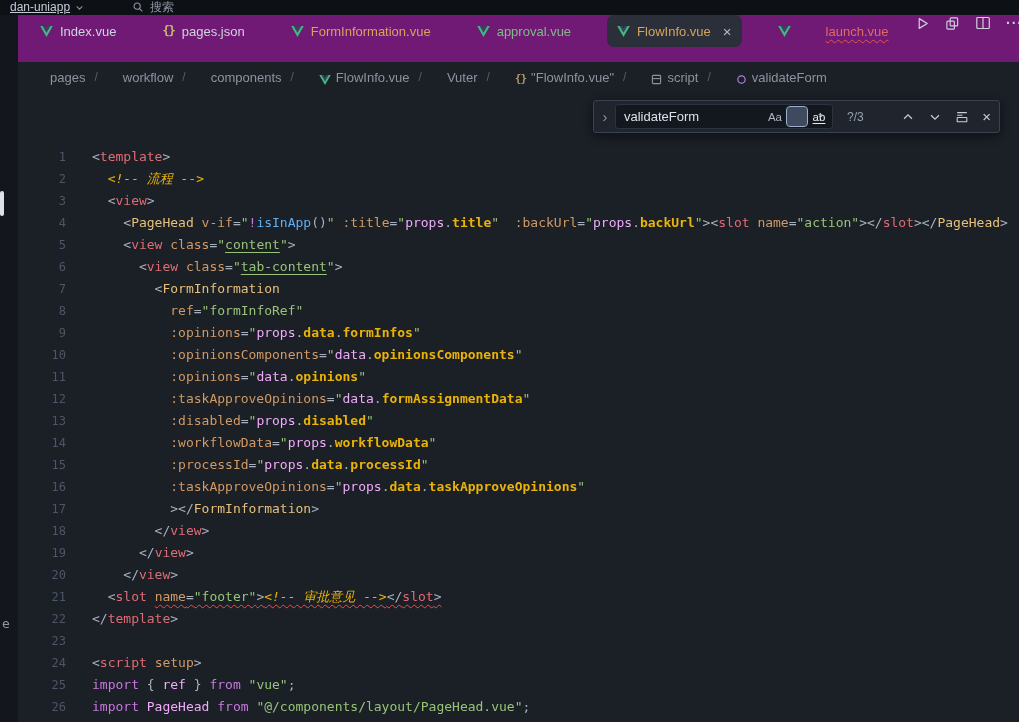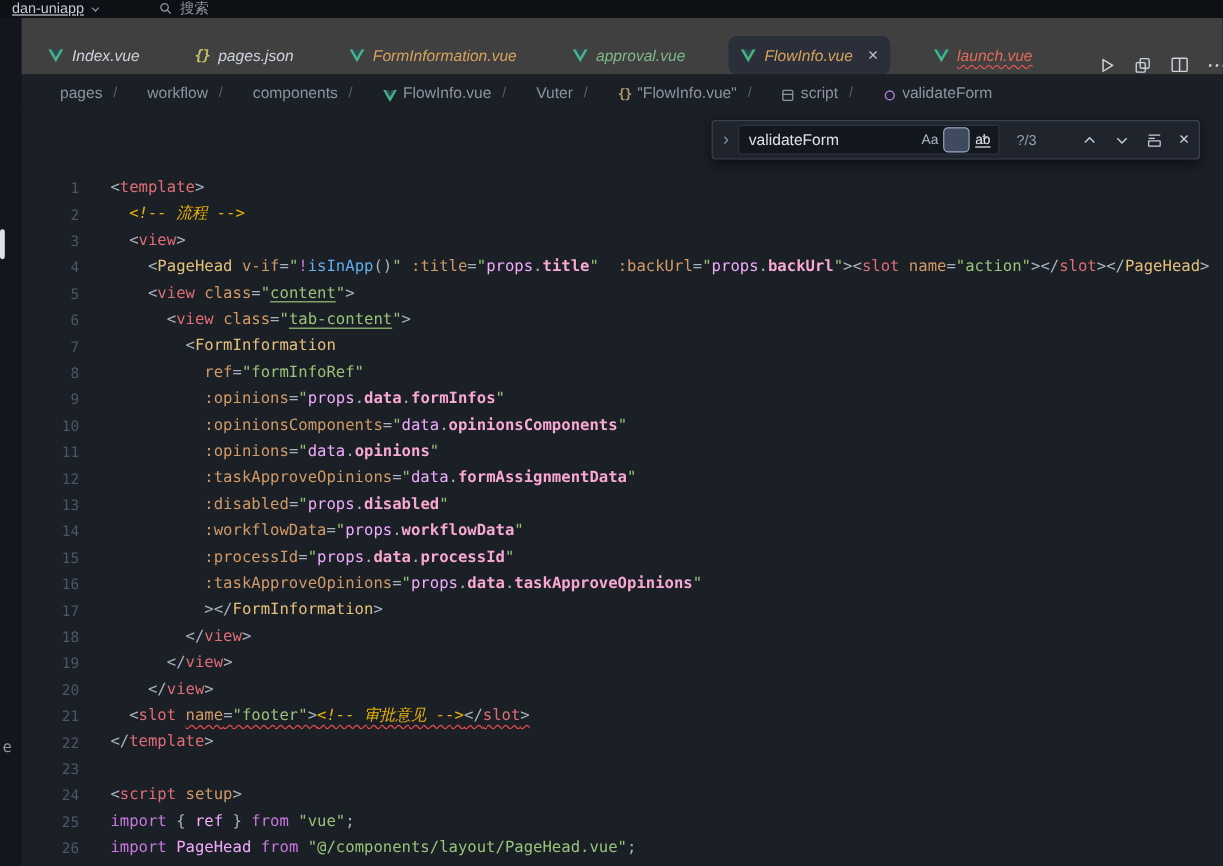--- a/index.html
+++ b/index.html
@@ -10,30 +10,30 @@
   }
 
   
   .titlebar { position:absolute; top:0; left:0; right:0; height:15px; background:#0d1015; overflow:hidden; z-index:10; }
   .tb-inner { display:flex; align-items:center; gap:6px; transform:translateY(-2px); height:18px; }
   .workspace { color:#c4cbd6; font-size:12px; margin-left:10px; display:flex; align-items:center; gap:5px;text-decoration:underline; }
   .tb-caret { color:#8b94a1; display:flex; }
   .tb-search { display:flex; align-items:center; gap:6px; margin-left:42px; color:#8b94a1; font-size:12px; }
 
   
-  .tabbar { position:absolute; top:15px; left:0; right:0; height:47px; background:#404040; display:flex; align-items:flex-end;font-style:italic; }
+  .tabbar { position:absolute; top:15px; left:0; right:0; height:47px; background:#701a75; display:flex; align-items:flex-start; }
   .tabs { display:flex; align-items:center; gap:26px; padding-left:30px; flex:1; min-width:0; overflow:hidden; }
   .tab { display:flex; align-items:center; gap:7px; height:32px; padding:0 10px; border-radius:7px; font-size:13px; white-space:nowrap; flex:0 0 auto; }
   .tab.active { background:#2a2f39; }
   .ticon { display:flex; align-items:center; }
   .ticon.json { color:#c8c168; font-weight:bold; font-size:12px; letter-spacing:-1px; font-family:"DejaVu Sans Mono", monospace; }
   .st-default { color:#ced4dd; }
   .st-mod { color:#d6a35c; }
   .st-add { color:#7fb98a; }
-  .st-err { color:#e06c5e; }
+  .st-err { color:#e06c5e;margin-left:28px; }
   .sq { text-decoration:underline wavy #e8554d; text-decoration-thickness:1px; text-underline-offset:3px; }
   .tclose { color:#b7bec9; font-size:15px; line-height:1; margin-left:5px; }
   .actions { display:flex; align-items:center; gap:15px; padding:0 6px 0 12px; color:#ccd3dd; flex:0 0 auto; }
   .actions .aicon { display:flex; align-items:center; }
   .more-dots { font-size:14px; letter-spacing:1px; color:#ccd3dd; margin-right:-10px; font-weight:bold; }
 
   
   .breadcrumb { position:absolute; top:62px; left:18px; right:0; height:30px; background:#1b1f26; display:flex; align-items:center; gap:9px; padding-left:16px; font-size:13px; color:#8b94a1; white-space:nowrap; overflow:hidden; }
   .bc-sep { color:#565e6c; font-size:12px; }
   .bc-item { display:flex; align-items:flex-end; gap:5px;margin-left:16px; }
@@ -49,21 +49,21 @@
   .code { position:absolute; top:54px; left:0; right:0; font-family:"DejaVu Sans Mono", monospace; font-size:13px; line-height:22px; }
   .code-line { display:flex; height:22px; white-space:pre; }
   .gutter { flex:0 0 48px; text-align:right; color:#4d5668; font-size:12px; line-height:22px; }
   .line-text { padding-left:26px; }
   .tk-p  { color:#a8b1bf; }
   .tk-t  { color:#e06c75; }
   .tk-c  { color:#e5c07b; }
   .tk-a  { color:#d19a66; }
   .tk-s  { color:#98c379; }
   .tk-v  { color:#f0abfc; }
-  .tk-pr { color:#f9a8d4; font-weight:600; }
+  .tk-pr { color:#eab308; font-weight:600; }
   .tk-k  { color:#c678dd; }
   .tk-f  { color:#61afef; }
   .tk-cm { color:#eab308; font-style:italic;text-align:right; }
   .m-u { text-decoration:underline; text-underline-offset:3px; }
   .m-w { text-decoration:underline wavy #f14c4c; text-decoration-thickness:1px; text-underline-offset:3px; }
 
   
   .find { position:absolute; top:8px; right:19px; width:407px; height:33px; background:#1f242d; border:1px solid #3a4250; border-radius:3px; box-shadow:0 3px 10px rgba(0,0,0,.5); display:flex; align-items:center; padding:0 8px 0 4px; z-index:5; }
   .find-toggle { color:#8b94a1; font-size:15px; width:14px; display:flex; justify-content:center; }
   .find-field { display:flex; align-items:center; height:25px; background:#13171e; border:1px solid #2c3340; border-radius:3px; margin-left:3px; padding:0 3px 0 8px; width:218px; }

